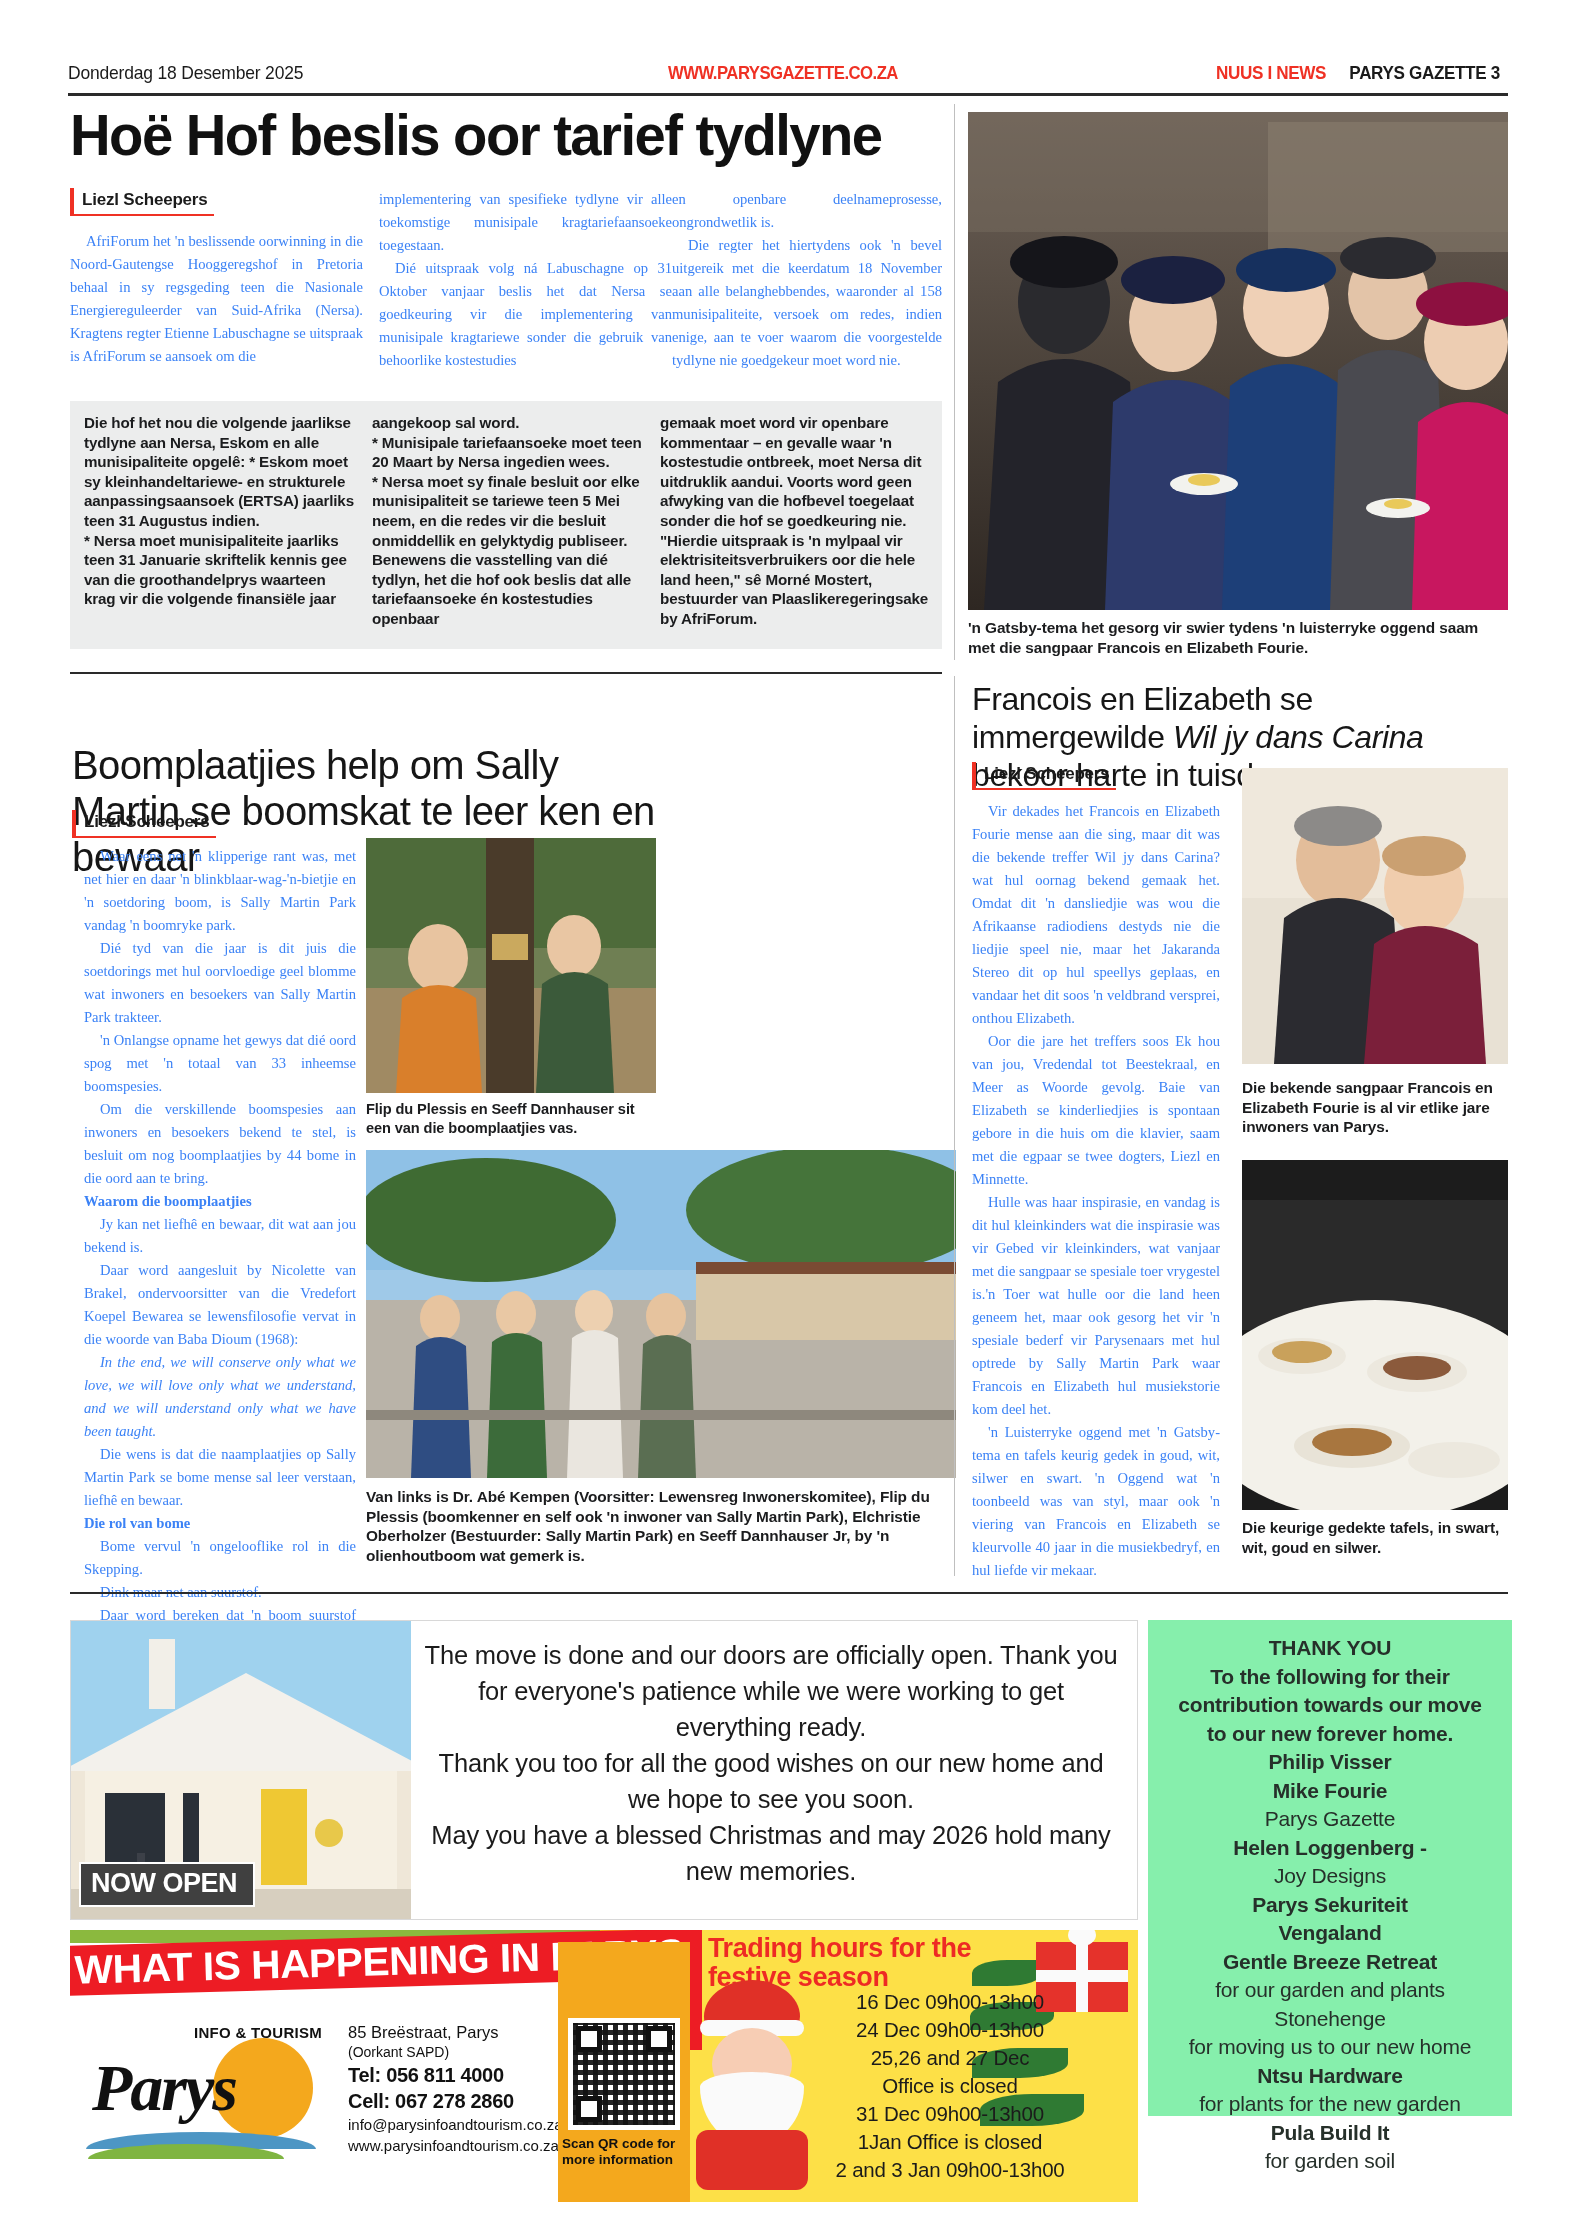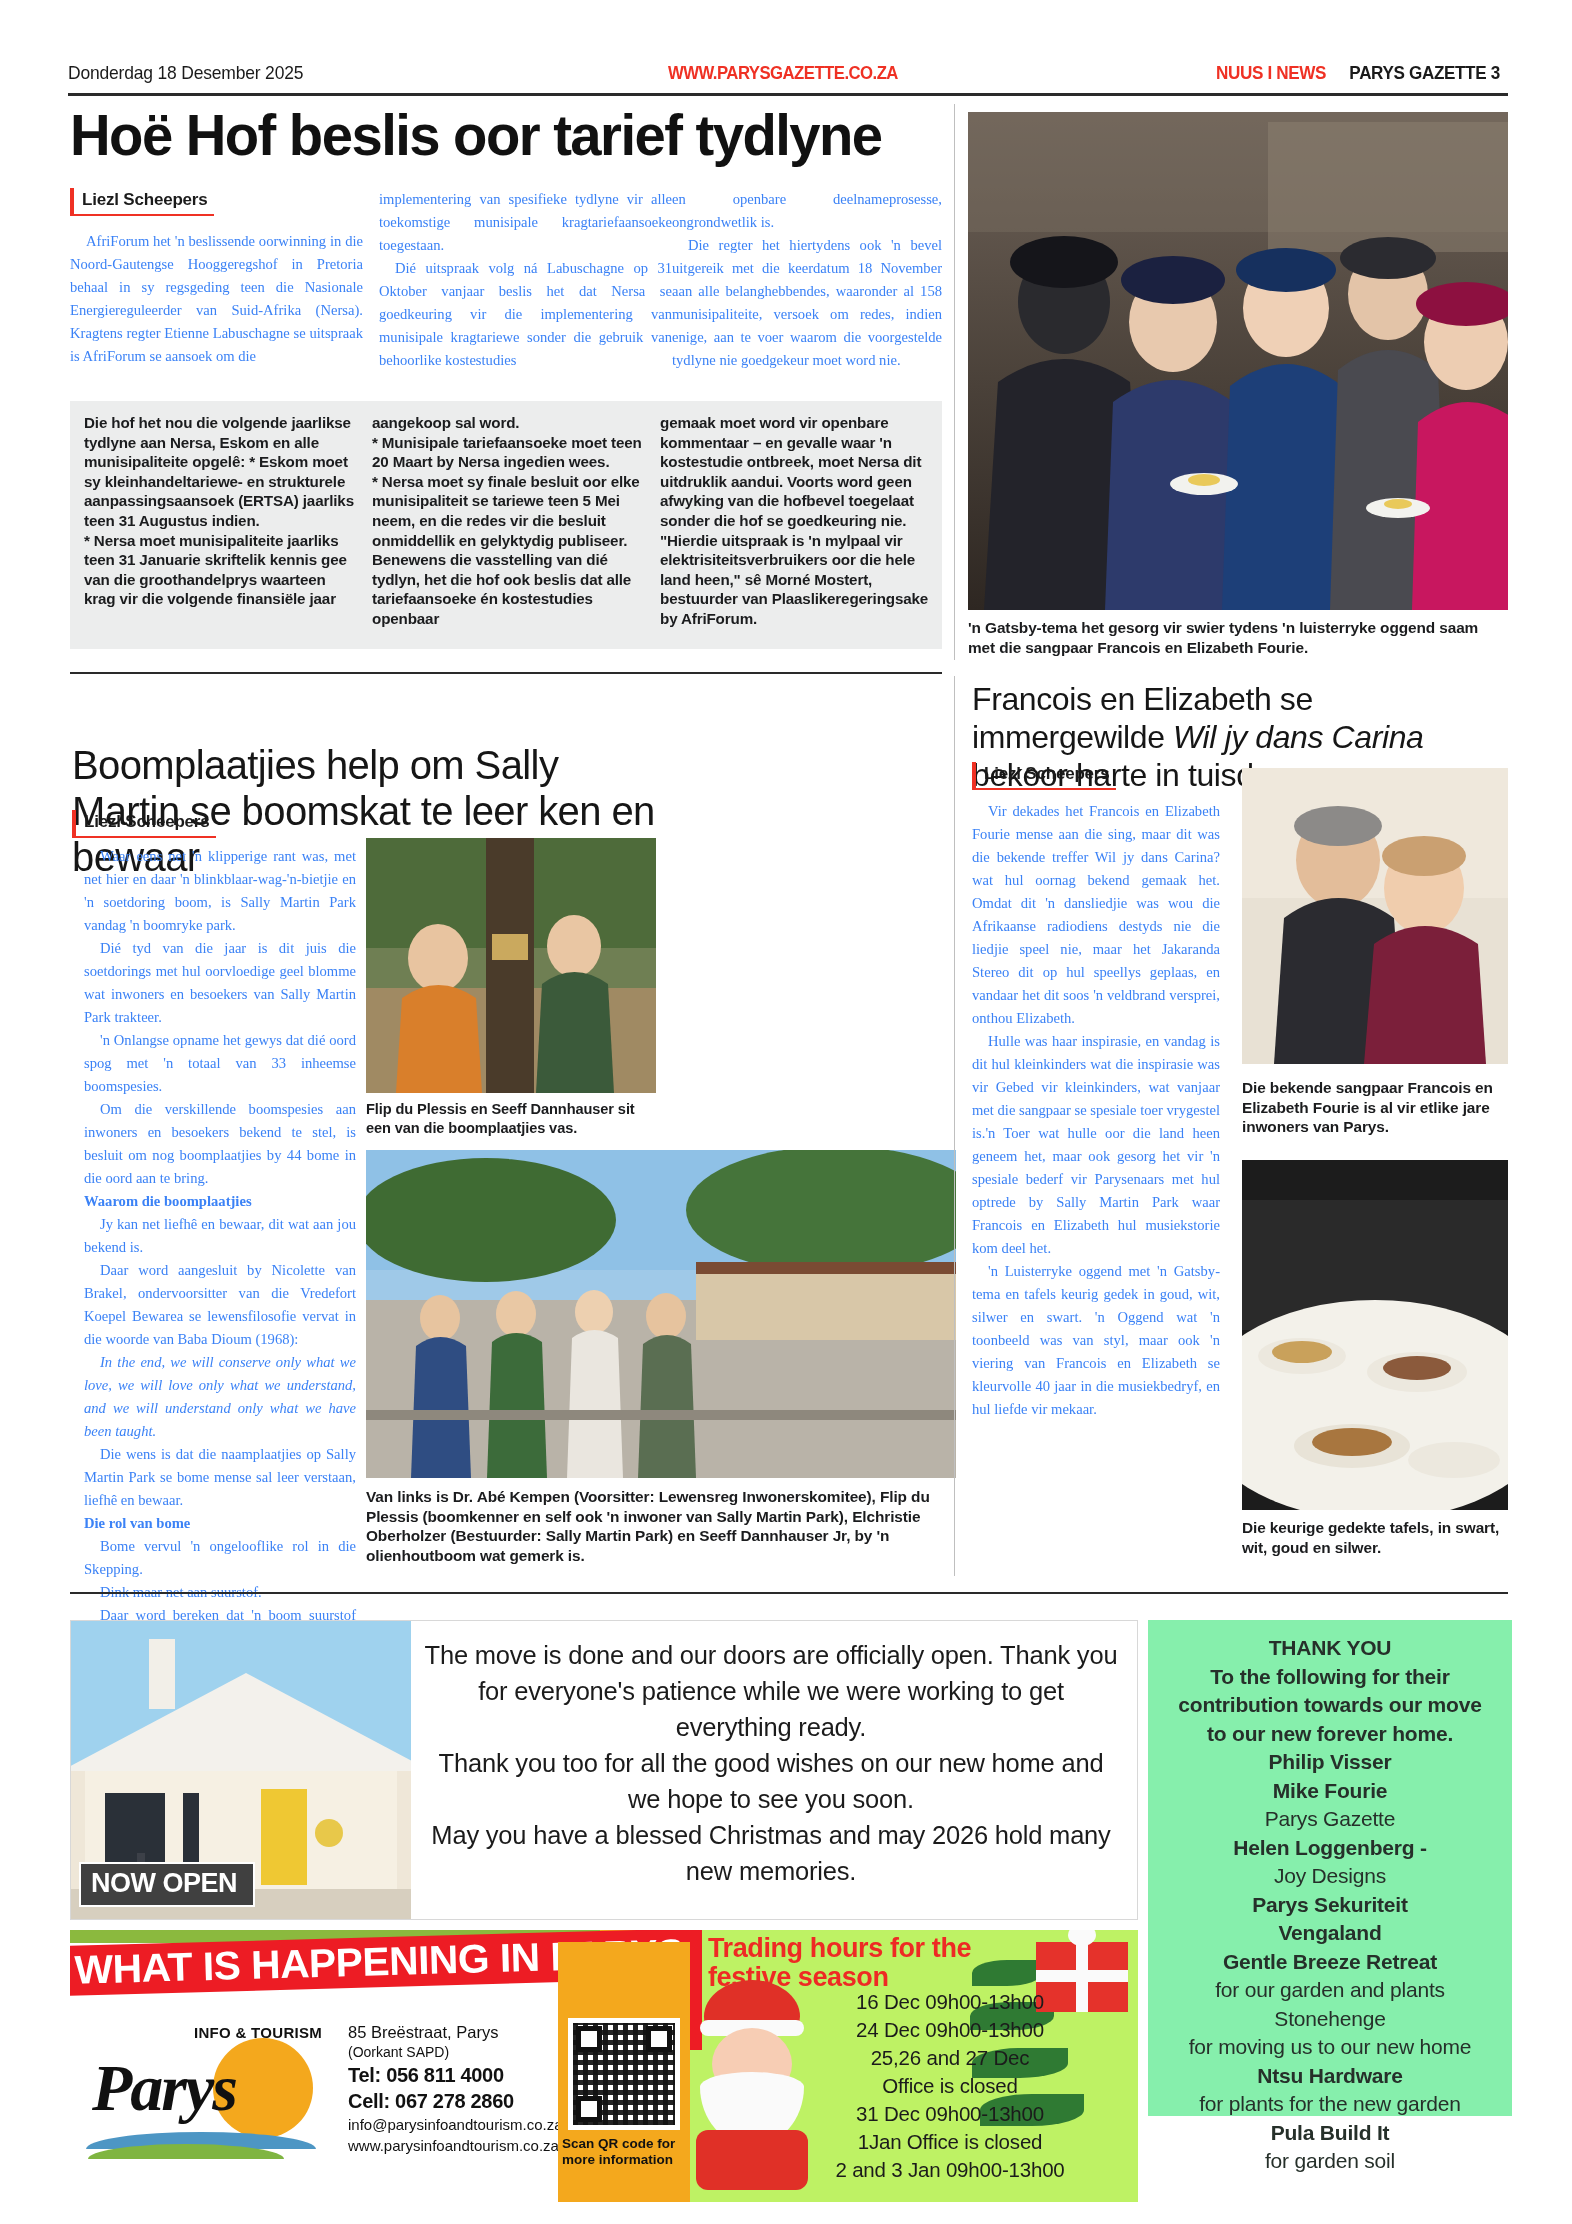--- a/index.html
+++ b/index.html
@@ -194,21 +194,21 @@
       repeating-linear-gradient(0deg,#111 0 5px, transparent 5px 10px);
     background-blend-mode: difference; opacity: .92;
   }
   .qr-fm { position:absolute; width:26px; height:26px; border:5px solid #111; background:#fff;}
   .qr-scan { position: absolute; left: 492px; top: 206px; width: 124px; font-size: 13.5px;
              font-weight:700; line-height:16px; color:#111; }
 
   
   .ad-trade {
     position: absolute; left: 690px; top: 1930px; width: 448px; height: 272px;
-    background: #bef264; overflow: hidden;
+    background: #fde047; overflow: hidden;
   }
   .tr-redbar { position:absolute; left:0; top:0; width: 12px; height: 120px; background:#ed1c24; }
   .tr-title {
     position:absolute; left:18px; top:4px; width: 290px; color:#ee2a24; font-weight:700;
     font-size: 27px; line-height: 29px; letter-spacing: -0.4px;
     font-family:"Liberation Sans Narrow","Liberation Sans", sans-serif;
   }
   .tr-lines {
     position:absolute; left: 130px; top: 58px; width: 260px; text-align:center;
     font-size: 20.5px; line-height: 28px; color:#1b1b1b; letter-spacing:-0.2px;
@@ -378,20 +378,21 @@
   </div>
   <div class="cap" id="cap3">Van links is Dr. Abé Kempen (Voorsitter: Lewensreg Inwonerskomitee), Flip du Plessis (boomkenner en self ook 'n inwoner van Sally Martin Park), Elchristie Oberholzer (Bestuurder: Sally Martin Park) en Seeff Dannhauser Jr, by 'n olienhoutboom wat gemerk is.</div>
 
   <div class="hl3">
     <span>Francois en Elizabeth se immergewilde </span><i>Wil jy dans Carina</i><span> bekoor harte in tuisdorp</span>
   </div>
   <span class="byline" id="a3byline">Liezl Scheepers</span>
 
   <div class="bodycol" id="a3col1">
     <p>Vir dekades het Francois en Elizabeth Fourie mense aan die sing, maar dit was die bekende treffer Wil jy dans Carina? wat hul oornag bekend gemaak het. Omdat dit 'n dansliedjie was wou die Afrikaanse radiodiens destyds nie die liedjie speel nie, maar het Jakaranda Stereo dit op hul speellys geplaas, en vandaar het dit soos 'n veldbrand versprei, onthou Elizabeth.</p>
+    <p>Oor die jare het treffers soos Ek hou van jou, Vredendal tot Beestekraal, en Meer as Woorde gevolg. Baie van Elizabeth se kinderliedjies is spontaan gebore in die huis om die klavier, saam met die egpaar se twee dogters, Liezl en Minnette.</p>
     <p>Hulle was haar inspirasie, en vandag is dit hul kleinkinders wat die inspirasie was vir Gebed vir kleinkinders, wat vanjaar met die sangpaar se spesiale toer vrygestel is.'n Toer wat hulle oor die land heen geneem het, maar ook gesorg het vir 'n spesiale bederf vir Parysenaars met hul optrede by Sally Martin Park waar Francois en Elizabeth hul musiekstorie kom deel het.</p>
     <p>'n Luisterryke oggend met 'n Gatsby-tema en tafels keurig gedek in goud, wit, silwer en swart. 'n Oggend wat 'n toonbeeld was van styl, maar ook 'n viering van Francois en Elizabeth se kleurvolle 40 jaar in die musiekbedryf, en hul liefde vir mekaar.</p>
   </div>
 
   <div class="photo4">
     <svg class="ph" viewBox="0 0 266 296" preserveAspectRatio="xMidYMid slice">
       <rect width="266" height="296" fill="#e8e1d4"></rect>
       <rect y="0" width="266" height="130" fill="#efe8dc"></rect>
       <ellipse cx="96" cy="92" rx="42" ry="48" fill="#e3bd9a"></ellipse>
       <path d="M42 150 q54 -40 110 0 l10 146 h-130z" fill="#2b2b30"></path>

